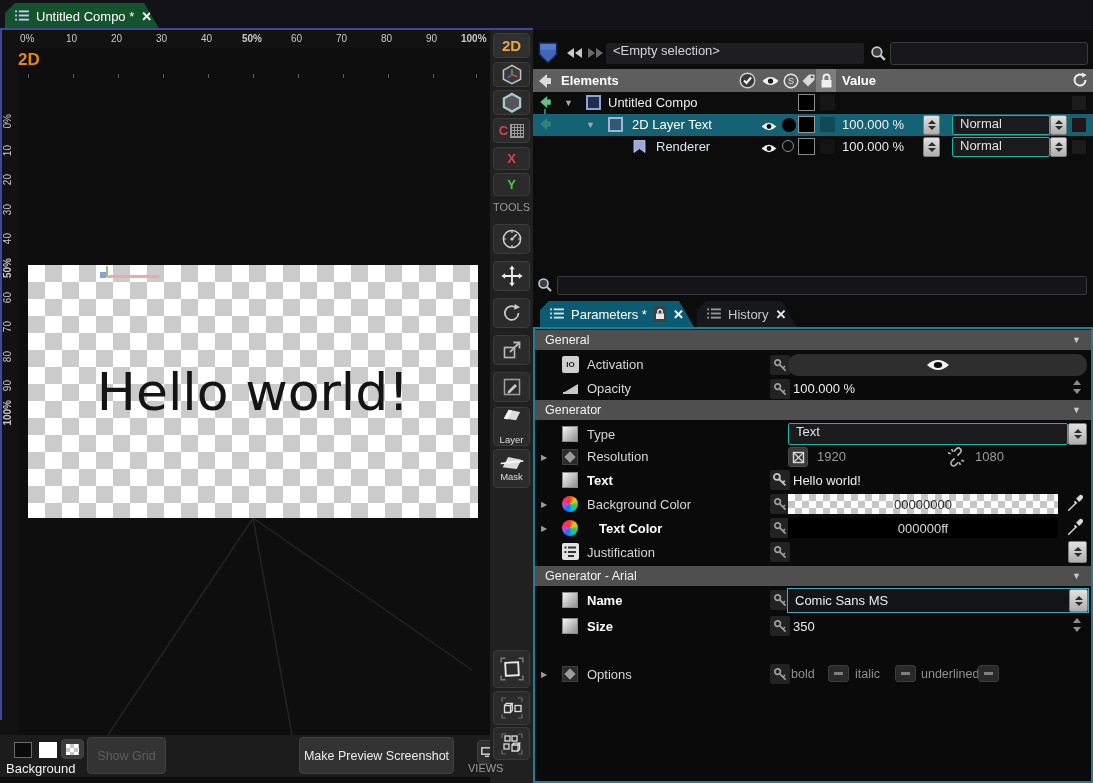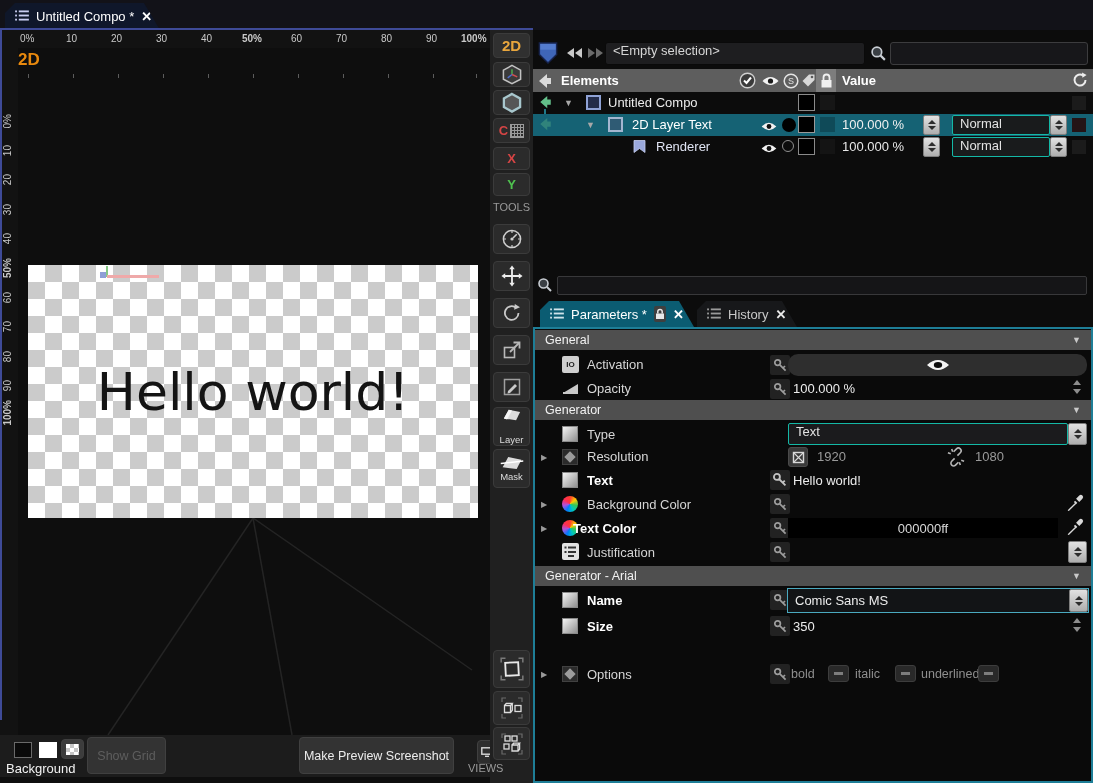--- a/index.html
+++ b/index.html
@@ -49,21 +49,21 @@
   .vlab{position:absolute;left:2px;font-size:10px;color:#c9c9c9;writing-mode:vertical-rl;
         transform:rotate(180deg)}
   input{outline:none}
 </style>
 </head>
 <body>
 
 <div id="app">
 
   <div class="a" style="left:0;top:0;width:1093px;height:30px;background:#121218"></div>
-  <div class="a f" style="left:5px;top:3px;width:155px;height:27px;background:#0f172a;
+  <div class="a f" style="left:5px;top:3px;width:155px;height:27px;background:#14532d;
               clip-path:polygon(0 100%,0 10px,10px 0,calc(100% - 16px) 0,100% 100%);
               padding:0 10px;gap:7px">
     <span>
       <svg width="14" height="11" viewBox="0 0 15 12">
           <g fill="#c8cdf0">
             <rect x="0" y="0.5" width="2" height="2"></rect>
             <rect x="0" y="5" width="2" height="2"></rect>
             <rect x="0" y="9.5" width="2" height="2"></rect>
             <rect x="4" y="0.5" width="11" height="2"></rect>
             <rect x="4" y="5" width="11" height="2"></rect>
@@ -578,33 +578,36 @@
     <div class="a" style="left:0;top:163px;width:556px;height:24px">
       <span class="exp" style="left:6px;top:8px">▶</span>
       <span class="cw" style="left:27px;top:4px"></span>
       <span class="lbl" style="left:52px;top:5px">Background Color</span>
       <span class="keyc" style="left:235px;top:2px">
         <svg width="15" height="15" viewBox="0 0 15 15">
             <circle cx="4.6" cy="4.6" r="2.8" fill="none" stroke="#9d9d9d" stroke-width="1.7"></circle>
             <path d="M6.8 6.8 L12.6 12.6 M10 10 l2 -2" stroke="#9d9d9d" stroke-width="1.7" fill="none"></path>
           </svg>
       </span>
+      <span class="a checkS f c" style="left:253px;top:2px;width:270px;height:20px">
+        <span style="color:#2e2e2e;font-size:13px">00000000</span>
+      </span>
       <span class="a" style="left:530px;top:2px">
         <svg width="19" height="19" viewBox="0 0 18 18">
           <path d="M10.5 4.5 L13.5 1.5 a2.1 2.1 0 0 1 3 3 L13.5 7.5 Z" fill="#d9d9d9"></path>
           <path d="M3 15 L10 8 L10.9 8.9 L3.9 15.9 L2.6 16 Z" fill="#d9d9d9"></path>
           <path d="M9 7 L11 9" stroke="#d9d9d9" stroke-width="1.7"></path>
         </svg>
       </span>
     </div>
 
     <div class="a" style="left:0;top:187px;width:556px;height:24px">
       <span class="exp" style="left:6px;top:8px">▶</span>
       <span class="cw" style="left:27px;top:4px"></span>
-      <span class="lblb" style="left:38px;top:5px">Text Color</span>
+      <span class="lblb" style="left:64px;top:5px">Text Color</span>
       <span class="keyc" style="left:235px;top:2px">
         <svg width="15" height="15" viewBox="0 0 15 15">
             <circle cx="4.6" cy="4.6" r="2.8" fill="none" stroke="#9d9d9d" stroke-width="1.7"></circle>
             <path d="M6.8 6.8 L12.6 12.6 M10 10 l2 -2" stroke="#9d9d9d" stroke-width="1.7" fill="none"></path>
           </svg>
       </span>
       <span class="a f c" style="left:253px;top:2px;width:270px;height:20px;background:#000">
         <span style="color:#d9d9d9;font-size:13px">000000ff</span>
       </span>
       <span class="a" style="left:530px;top:2px">

